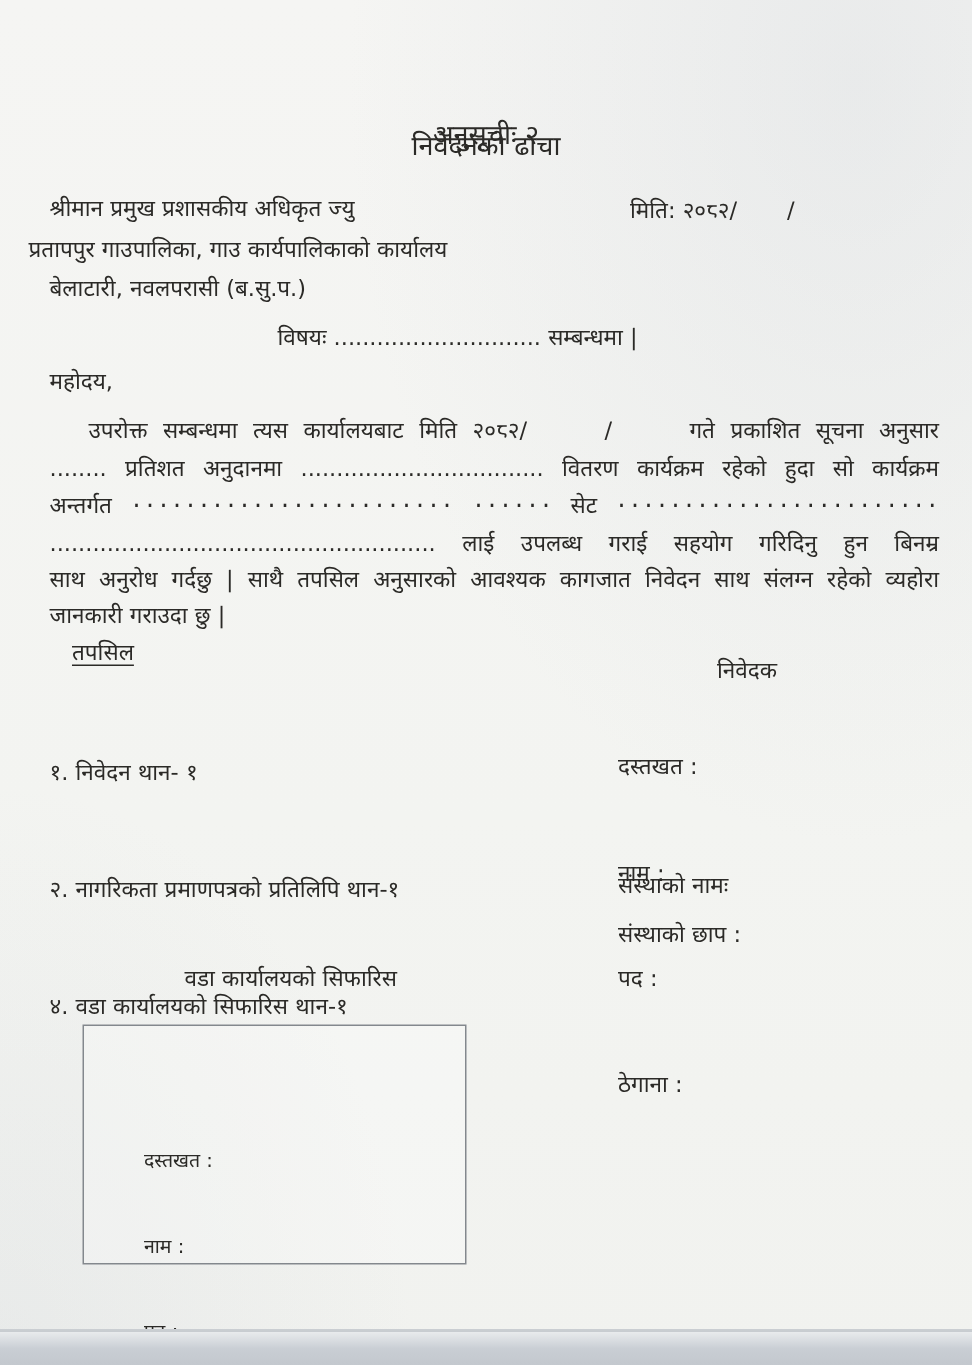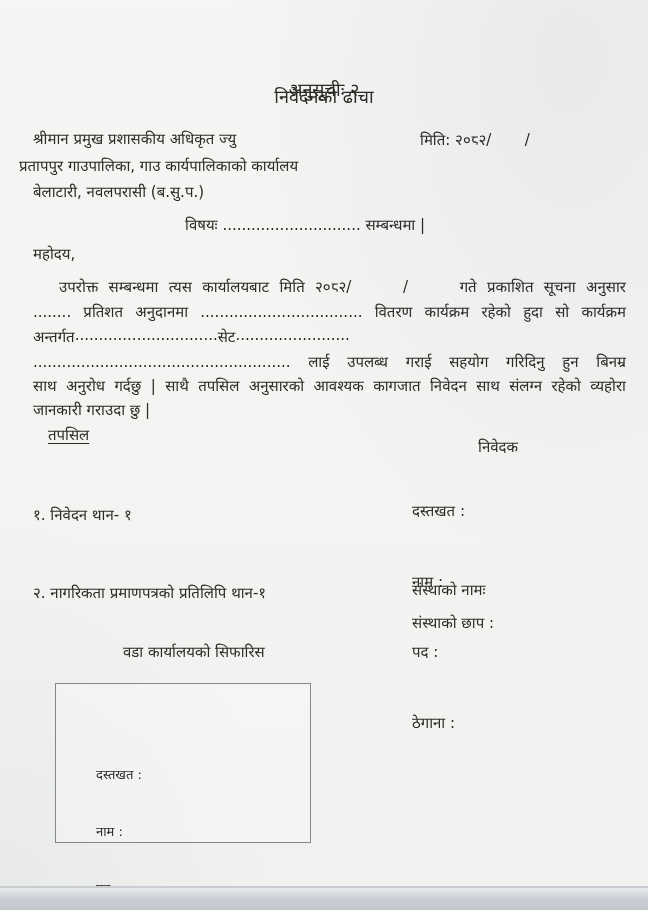--- a/index.html
+++ b/index.html
@@ -28,21 +28,21 @@
   .rec1{left:33px;top:128px;}
   .rec2{left:19px;top:155px;}
   .rec3{left:33px;top:181px;}
   .date{left:420px;top:129px;}
   .subject{left:185px;top:214px;}
   .salutation{left:33px;top:243px;}
   .body-line{position:absolute;left:33px;right:22px;white-space:normal;}
   .just{text-align:justify;text-align-last:justify;}
   .bl1{top:276px;padding-left:26px;}
   .bl2{top:301px;}
-  .bl3{top:326px;display:flex;}
+  .bl3{top:326px;display:flex;justify-content:space-between;font-family:Liberation Mono, monospace;}
   .bl3 span{white-space:pre;}
   .bl4{top:351px;}
   .bl5{top:375px;}
   .bl6{top:399px;text-align:left;}
   .tap-head{left:48px;top:424px;text-decoration:underline;text-underline-offset:3px;}
   .niv-head{left:478px;top:436px;}
   .tap-list{position:absolute;left:33px;top:450px;line-height:26px;white-space:pre;}
   .app-fields{position:absolute;left:412px;top:453px;line-height:23.5px;white-space:pre;}
   .org1{left:412px;top:579px;}
   .org2{left:412px;top:612px;}
@@ -91,20 +91,21 @@
   <div class="body-line bl4 just">...................................................... लाई उपलब्ध गराई सहयोग गरिदिनु हुन बिनम्र</div>
   <div class="body-line bl5 just">साथ अनुरोध गर्दछु | साथै तपसिल अनुसारको आवश्यक कागजात निवेदन साथ संलग्न रहेको व्यहोरा</div>
   <div class="body-line bl6">जानकारी गराउदा छु |</div>
 
   <div class="abs tap-head">तपसिल</div>
   <div class="abs niv-head">निवेदक</div>
 
   <div class="tap-list">
     <div>१. निवेदन थान- १</div>
     <div>२. नागरिकता प्रमाणपत्रको प्रतिलिपि थान-१</div>
+    <div>४. वडा कार्यालयको सिफारिस थान-१</div>
   </div>
 
   <div class="app-fields">
     <div>दस्तखत :</div>
     <div>नाम :</div>
     <div>पद :</div>
     <div>ठेगाना :</div>
   </div>
 
   <div class="abs org1">संस्थाको नामः</div>

